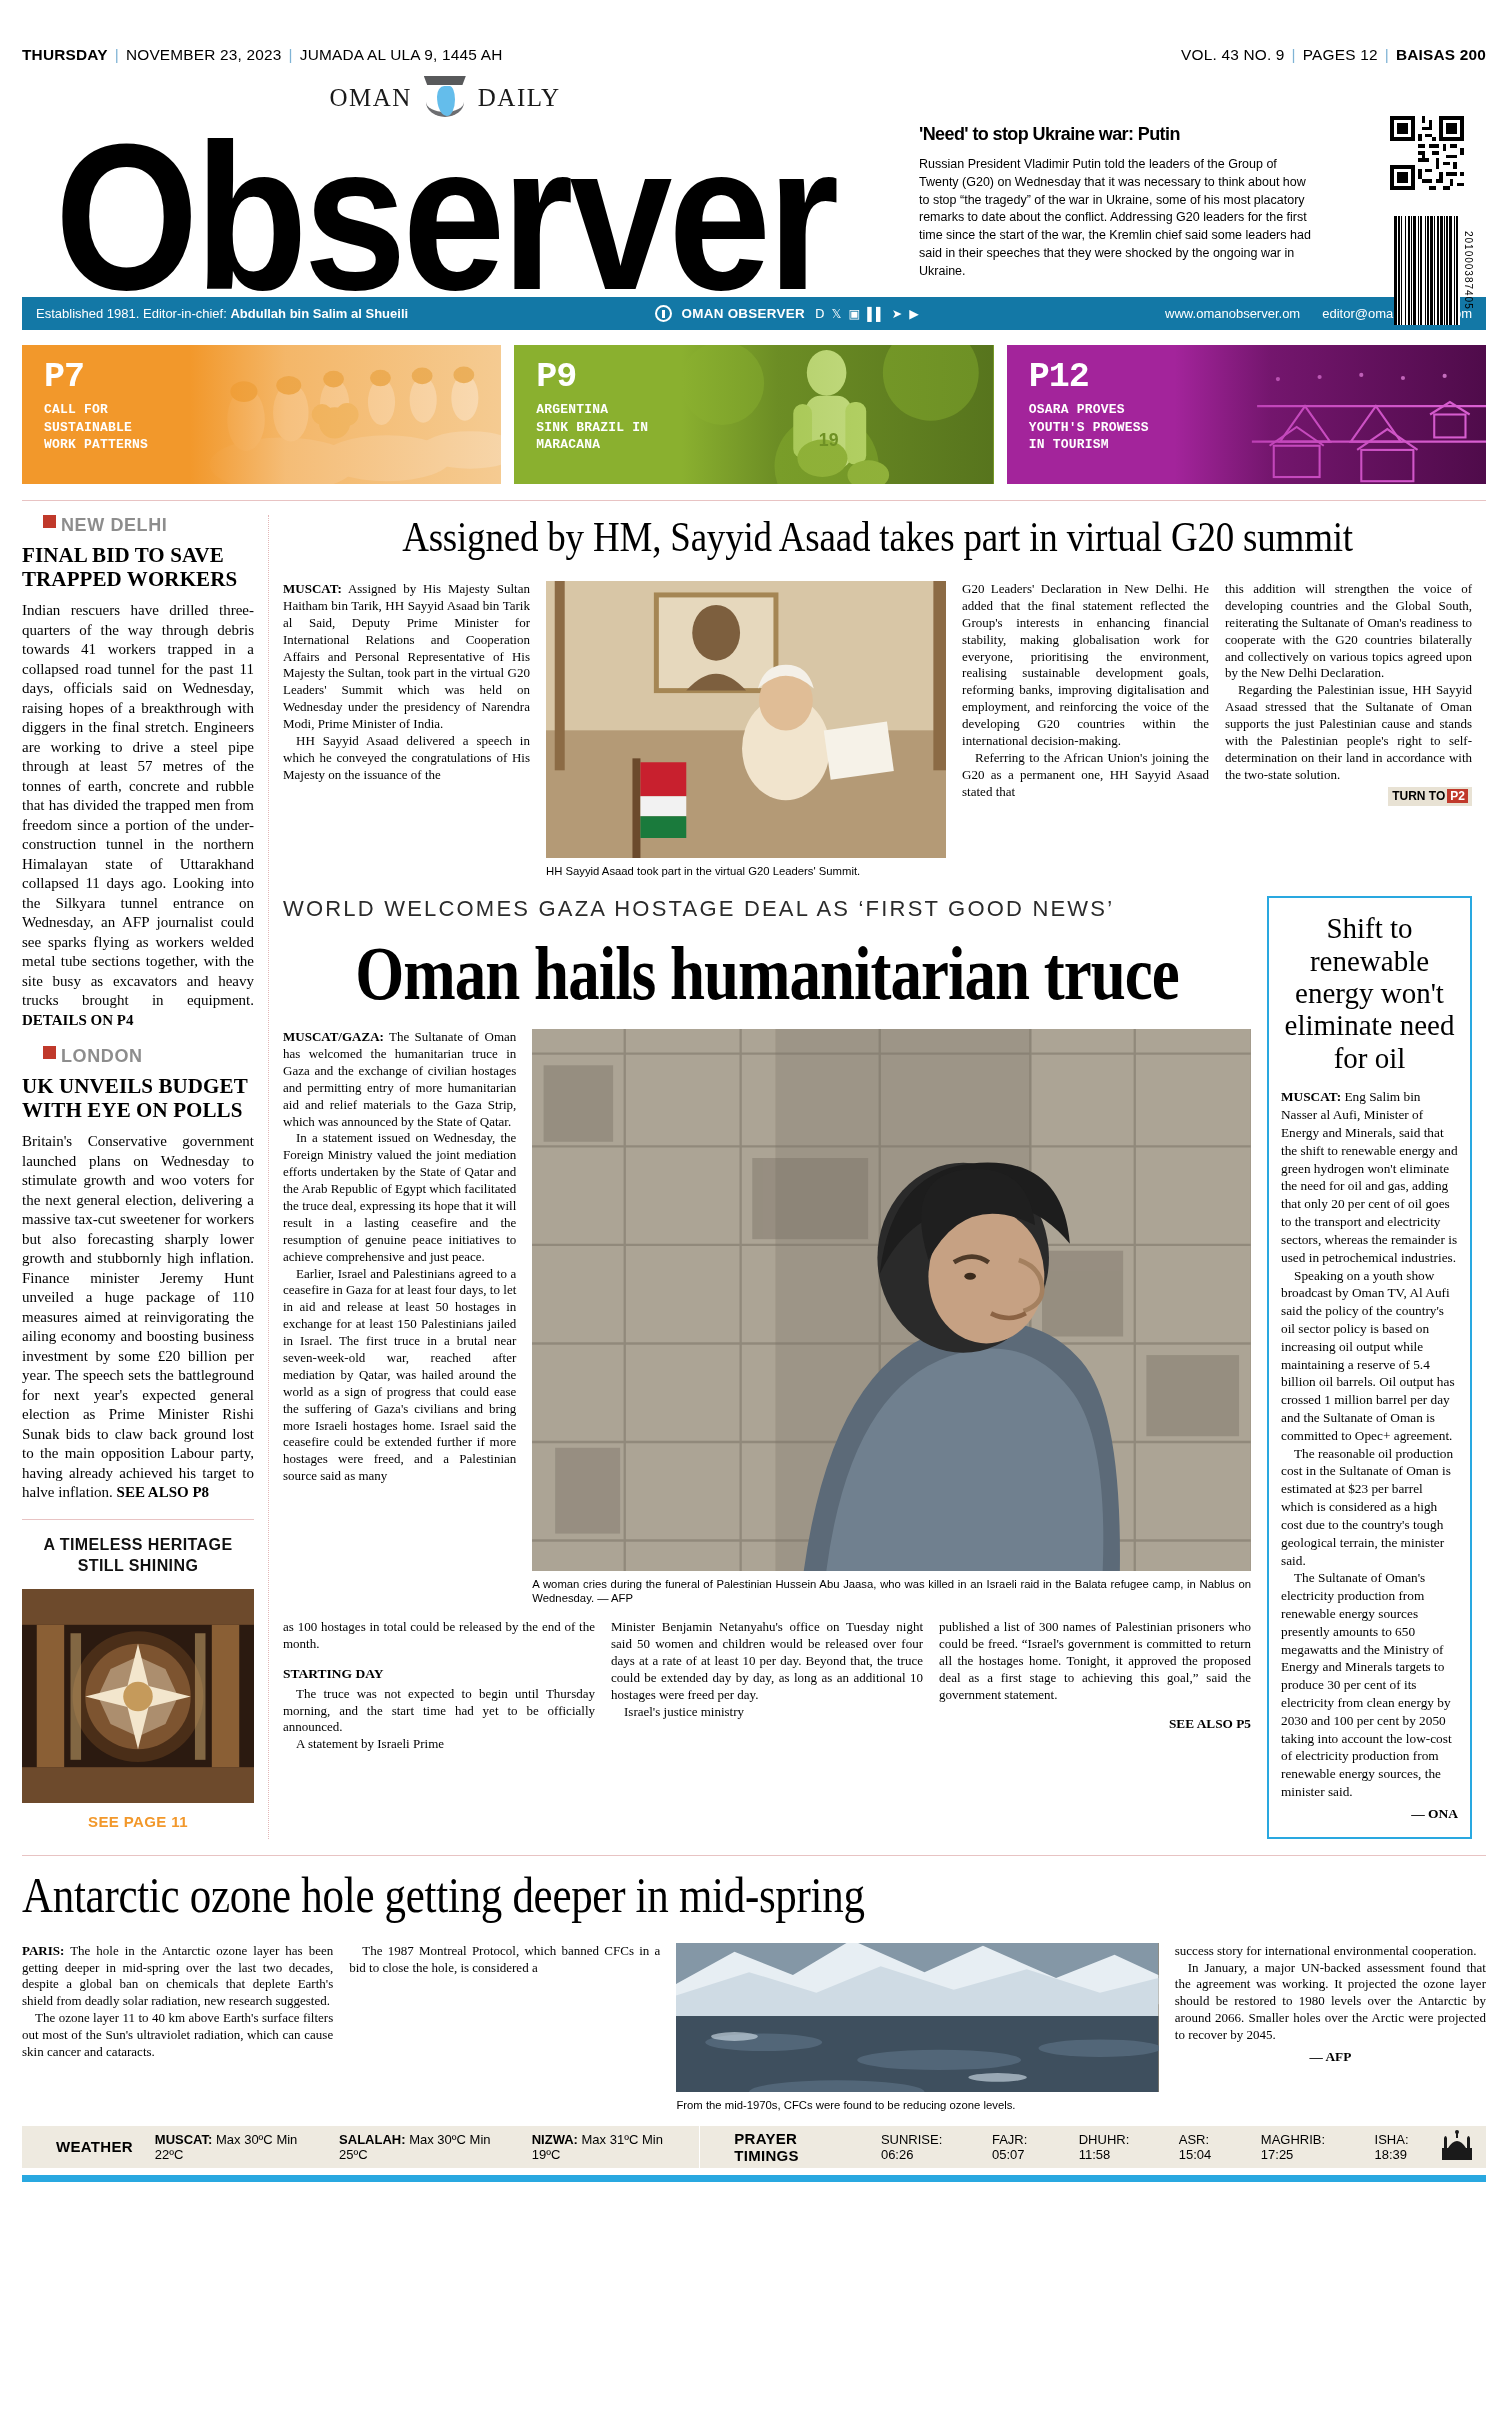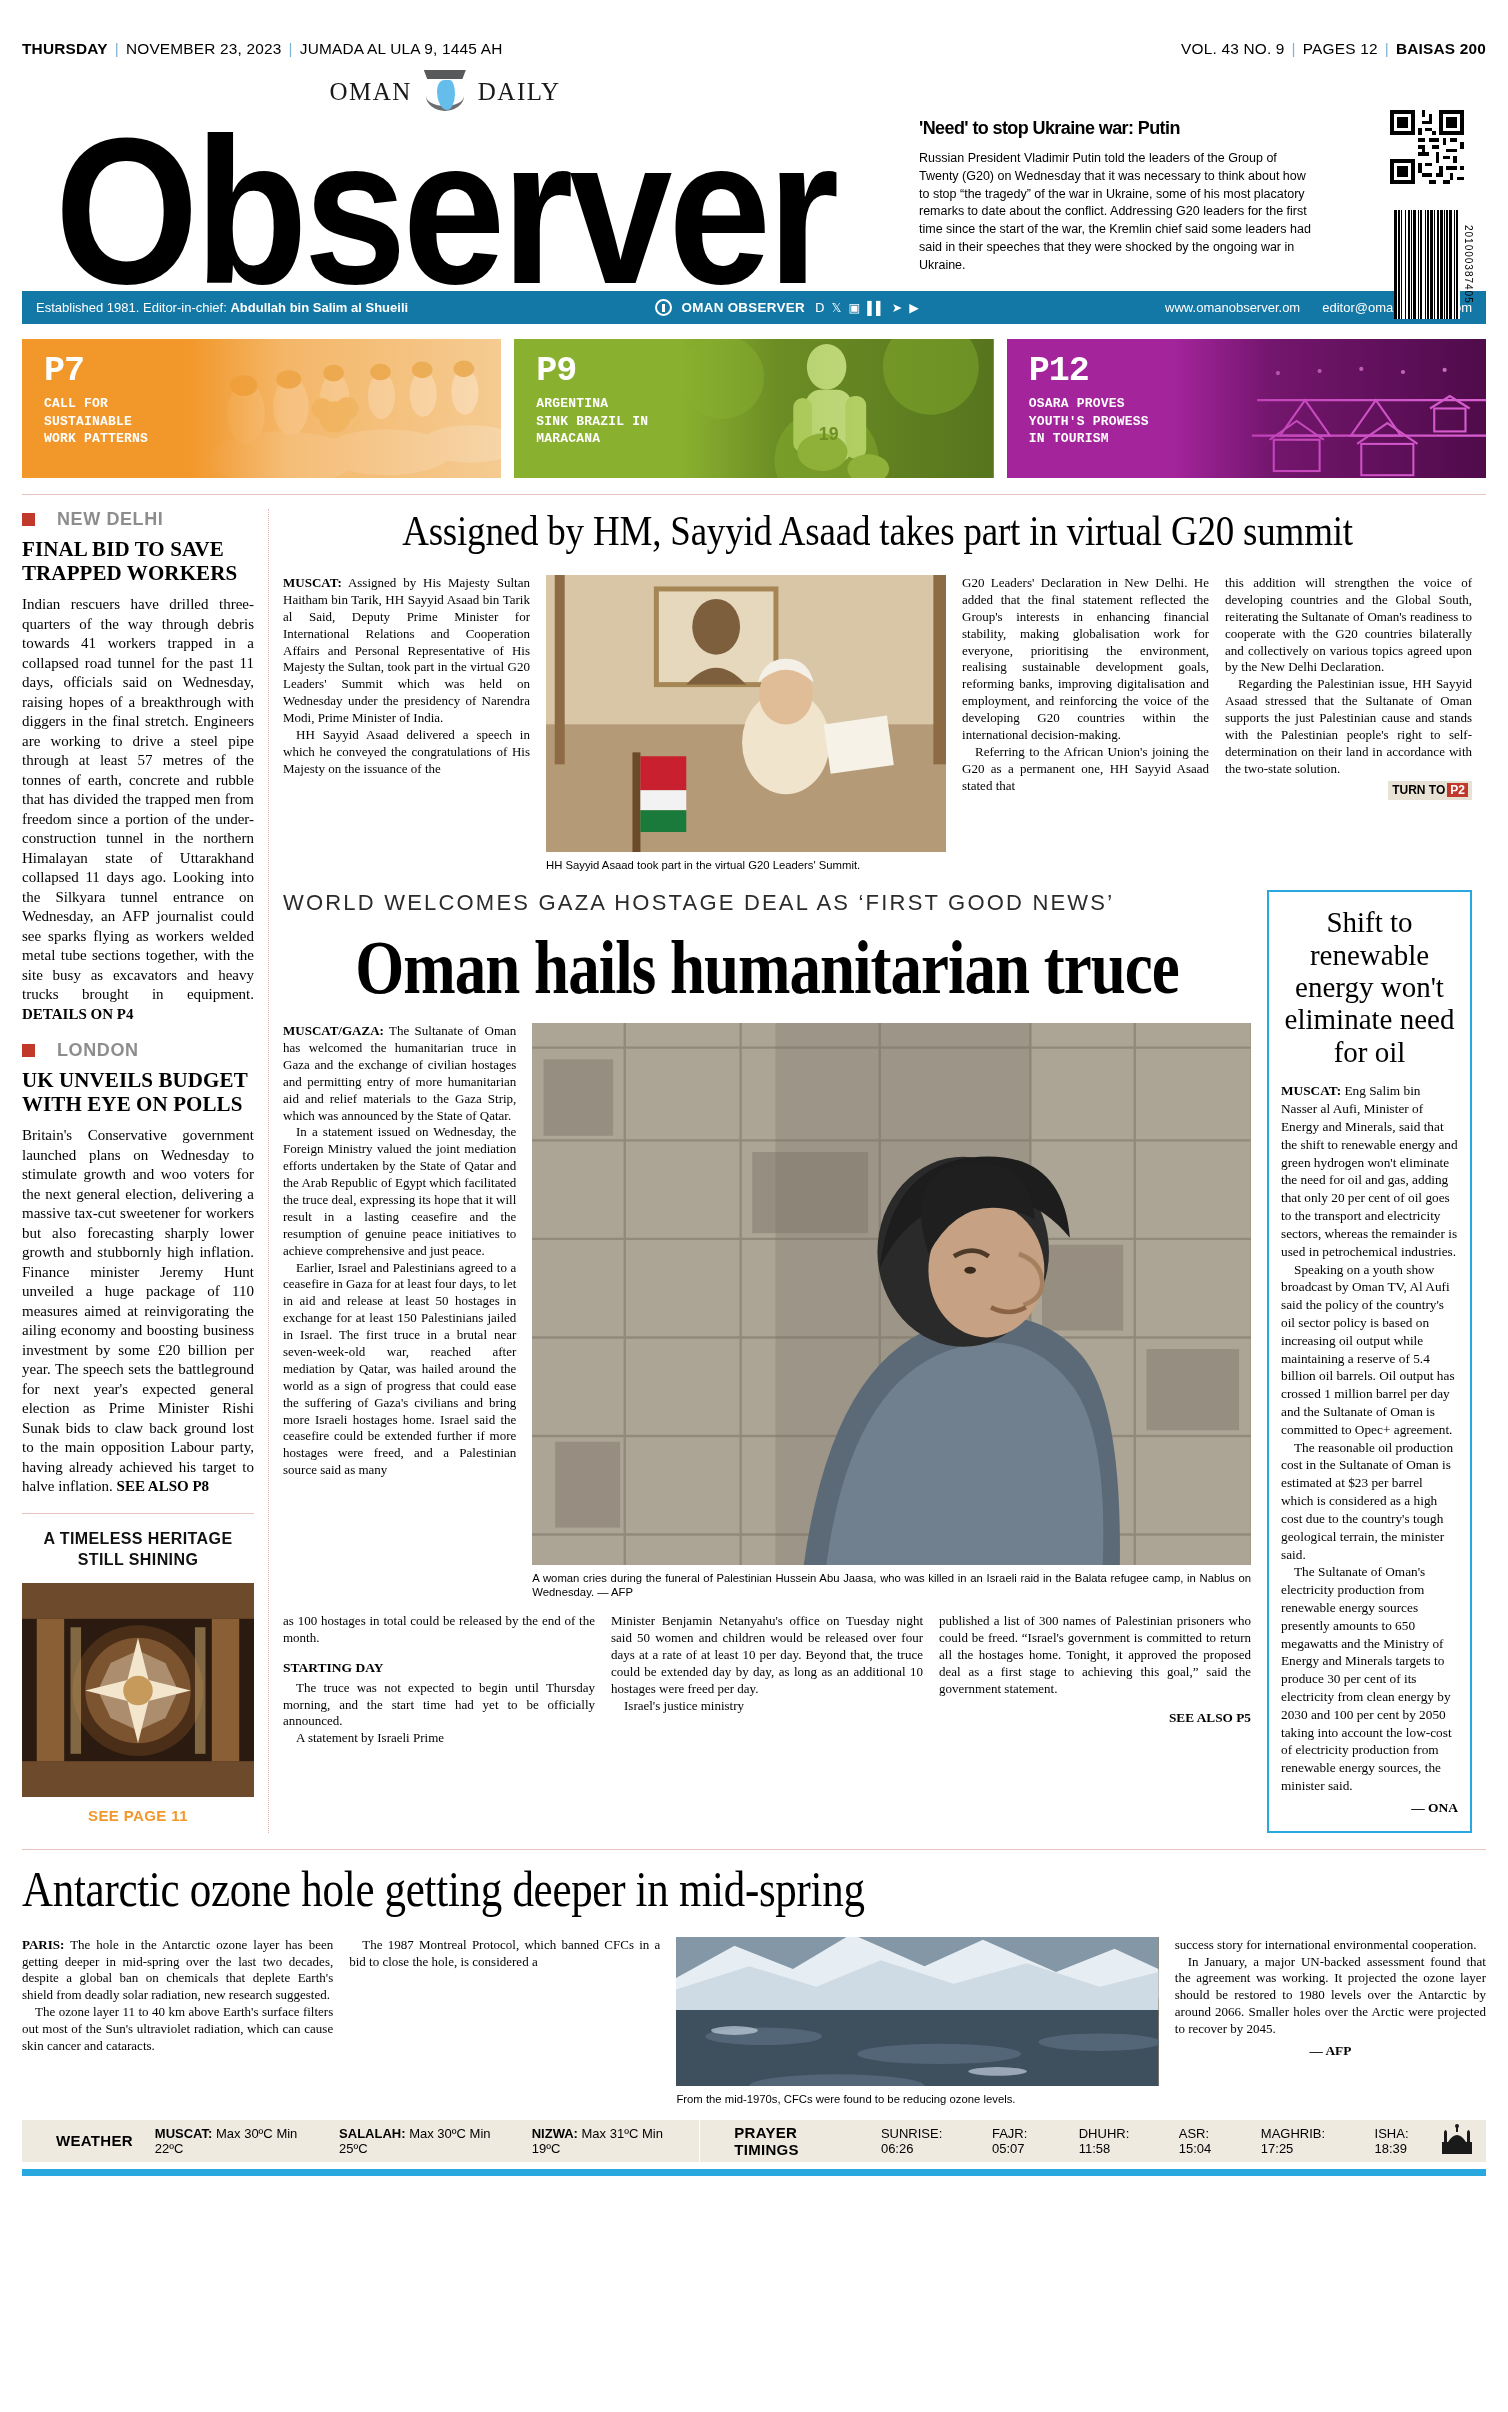--- a/index.html
+++ b/index.html
@@ -3,21 +3,21 @@
 <meta charset="utf-8">
 <style>
   * { box-sizing: border-box; margin: 0; padding: 0; }
   html, body { width: 1508px; height: 2413px; background: #fff; }
   body {
     font-family: "Liberation Serif", serif;
     color: #000;
     position: relative;
     overflow: hidden;
   }
-  .page { width: 1508px; height: 2005px; position: relative; padding: 4px 22px; }
+  .page { width: 1508px; height: 2005px; position: relative; padding: 10px 22px; }
 
   
   .dateline {
     display: flex; align-items: baseline; justify-content: space-between;
     padding-top: 36px; font-family: "Liberation Sans", sans-serif;
     font-size: 15.4px; letter-spacing: 0.2px;
   }
   .dateline .left { display: flex; align-items: baseline; }
   .dateline .right { display: flex; align-items: baseline; }
   .dl-bold { font-weight: bold; }
@@ -85,21 +85,21 @@
   .promo.orange { background: #f2982b; }
   .promo.green  { background: #8ab02f; }
   .promo.purple { background: #a3249b; }
 
   
   .rule-thin { border-top: 1px solid #e8c3c3; margin: 16px 0 0; }
   .mainwrap { display: flex; gap: 0; margin-top: 14px; }
   .colL { width: 247px; flex: 0 0 247px; padding-right: 14px; border-right: 1px dotted #e3b7b7; }
   .colC { flex: 1 1 auto; padding: 0 14px; }
 
-  .kicker { display: flex; align-items: center; gap: 22px; margin-bottom: 8px; }
+  .kicker { display: flex; gap: 5px; margin-bottom: 8px; margin-left: 21px; }
   .kicker .sq { width: 13px; height: 13px; background: #c0392b; display:block; }
   .kicker .kt { font-family: "Liberation Sans", sans-serif; font-weight: bold; font-size: 18px;
      color: #8d8d8d; letter-spacing: 0.6px; }
   .briefhead { font-family: "Liberation Serif", serif; font-weight: bold; font-size: 21px;
      line-height: 1.12; letter-spacing: 0.1px; margin-bottom: 10px; }
   .brieftext { font-size: 15px; line-height: 1.30; text-align: justify; }
   .brieftext b { font-weight: bold; }
 
   .heritage { margin-top: 16px; border-top: 1px solid #e8c3c3; padding-top: 14px; }
   .heritage .ht { text-align: center; font-family: "Liberation Sans", sans-serif;

